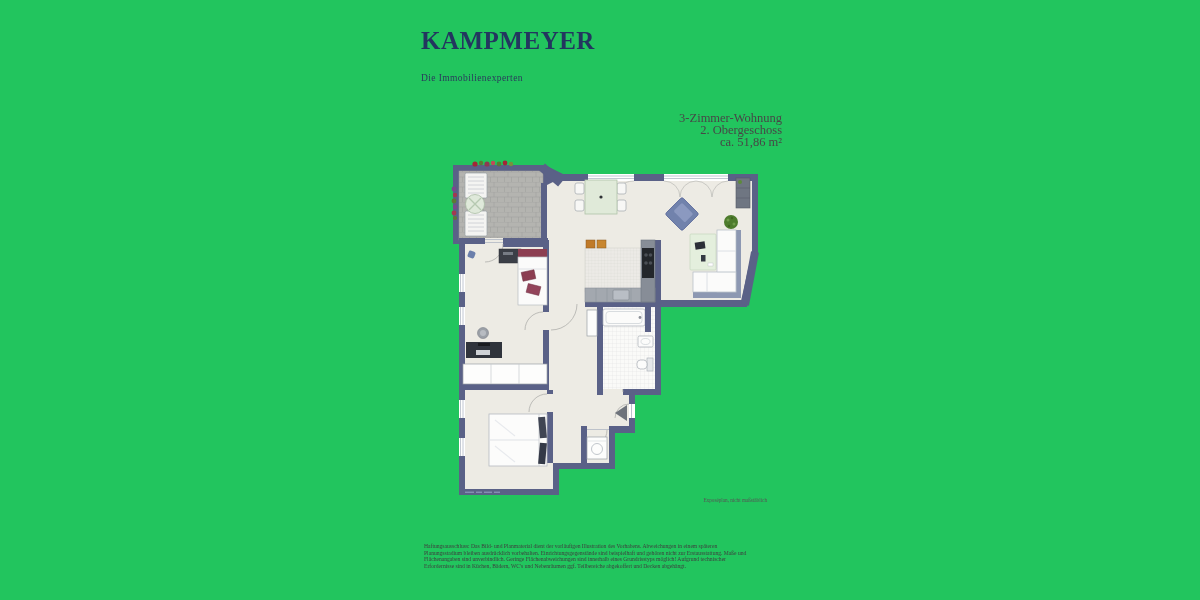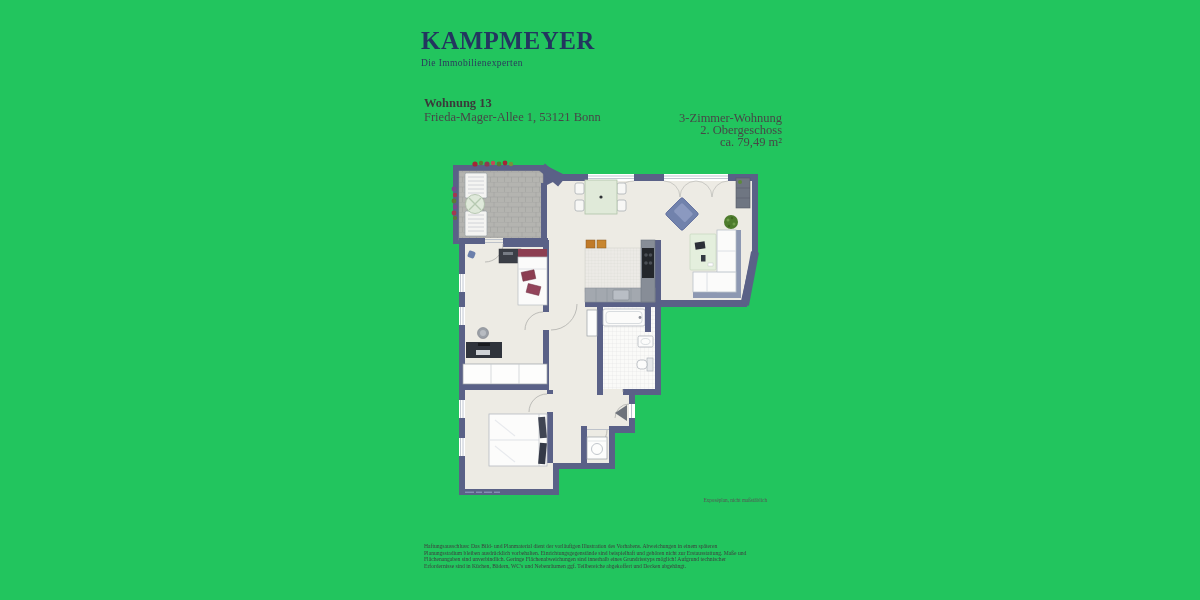--- a/index.html
+++ b/index.html
@@ -1,21 +1,21 @@
 <!DOCTYPE html>
 <html><head>
 <meta charset="utf-8">
 <style>
   html,body{margin:0;padding:0;background:#ffffff;}
   .page{position:relative;width:1200px;height:600px;background:#22c55e;overflow:hidden;
         font-family:Liberation Serif, serif;color:#3d3d3d;}
   
   .logo{position:absolute;left:421px;top:28px;}
   .logo .brand{font-size:25px;font-weight:800;letter-spacing:.5px;color:#23365f;line-height:26px;}
-  .logo .tagline{font-size:9.5px;letter-spacing:.4px;color:#2b3a5c;margin-top:4px;}
+  .logo .tagline{font-size:9.5px;letter-spacing:.4px;color:#2b3a5c;margin-top:19px;}
   
   .hdr-left{position:absolute;left:424px;top:97px;line-height:13px;}
   .hdr-left .title{font-size:12.5px;font-weight:700;color:#3a3a3a;}
   .hdr-left .addr{font-size:12.5px;color:#474747;margin-top:1px;}
   .hdr-right{position:absolute;right:418px;top:112px;text-align:right;line-height:12px;}
   .hdr-right div{font-size:12.5px;color:#474747;}
   
   .plan{position:absolute;left:445px;top:152px;width:330px;height:358px;}
   .caption{position:absolute;right:433px;top:497px;font-size:5.2px;color:#555;white-space:nowrap;}
   
@@ -25,29 +25,25 @@
 </head>
 <body>
 
 <div class="page">
 
   <div class="logo">
     <div class="brand">KAMPMEYER</div>
     <div class="tagline">Die Immobilienexperten</div>
   </div>
 
-  <div class="hdr-left">
-    <div class="title">Wohnung 13</div>
-    <div class="addr">Frieda-Mager-Allee 1, 53121 Bonn</div>
-  </div>
 
   <div class="hdr-right">
     <div>3-Zimmer-Wohnung</div>
     <div>2. Obergeschoss</div>
-    <div>ca. 79,49 m²</div>
+    <div>ca. 51,86 m²</div>
   </div>
 
   <div class="plan">
   <svg viewBox="0 0 330 358" width="330" height="358">
     <defs>
       <pattern id="terrTile" width="14" height="10" patternUnits="userSpaceOnUse">
         <rect width="14" height="10" fill="#b4b4b0"></rect>
         <path d="M0,0H14 M0,5H14 M7,0V5 M3.5,5V10 M10.5,5V10" stroke="#a0a19d" stroke-width="0.6" fill="none"></path>
       </pattern>
       <pattern id="kitTile" width="3.2" height="3.2" patternUnits="userSpaceOnUse">

